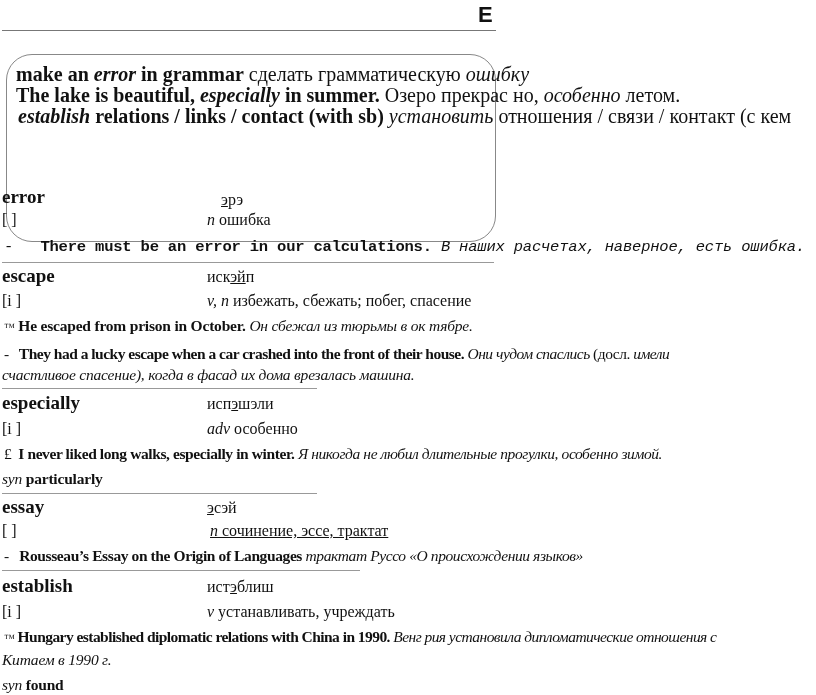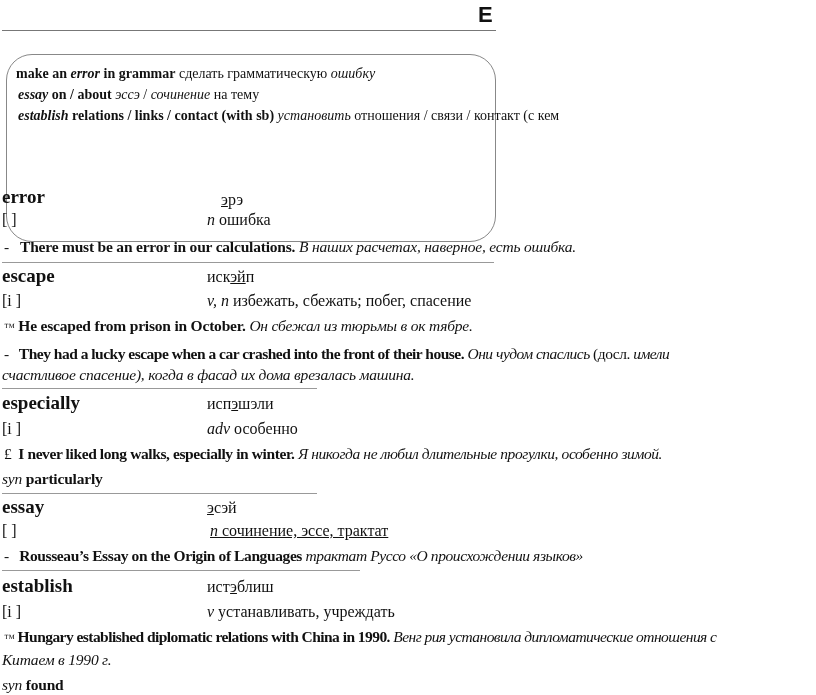--- a/index.html
+++ b/index.html
@@ -2,46 +2,46 @@
 <html><head>
 <meta charset="utf-8">
 <style>
   html, body { margin:0; padding:0; background:#fff; }
   body { width:816px; height:695px; position:relative; overflow:hidden; color:#111;
          font-family:"Liberation Serif", serif; }
   .abs { position:absolute; white-space:nowrap; }
   .letter { left:478px; top:2px; font-family:"Liberation Sans", sans-serif; font-weight:bold; font-size:22px; }
   .topline { left:2px; top:30px; width:494px; height:1px; background:#777; }
   .box { left:6px; top:54px; width:488px; height:186px; border:1px solid #888; border-radius:26px; }
-  .col { font-size:14px; line-height:20px; }
+  .col { font-size:20px; line-height:20px; }
   b, .b { font-weight:bold; }
   i, .i { font-style:italic; }
   .hw { font-weight:bold; font-size:19px; }
-  .cond { font-family:Liberation Serif, serif; }
+  .cond { font-family:Liberation Mono, monospace; }
   .ex { font-size:15.5px; letter-spacing:-0.2px; }
   .ex .en { font-weight:bold; }
   .ex .ru { font-style:italic; }
   .rule { height:1px; background:#999; }
   .pron { font-size:16px; }
   .u { text-decoration:underline; }
 </style>
 </head>
 <body>
 
 <div class="abs letter">E</div>
 <div class="abs topline"></div>
 
 <div class="abs box"></div>
 
 <div class="abs col" style="left:16px; top:64px;">
   <div style="height:21px;">
     <span class="b">make an </span><span class="b i">error</span><span class="b"> in grammar</span><span> сделать грамматическую </span><span class="i">ошибку</span>
   </div>
-  <div style="height:21px; padding-left:2px;">
-    <span class="b i">essay</span><span class="b"> on / about</span><span class="i"> эссэ</span><span> / </span><span class="i">сочинение</span><span> на тему</span>
+  <div style="height:21px;">
+    <span class="b">The lake is beautiful, </span><span class="b i">especially</span><span class="b"> in summer.</span><span> Озеро прекрас но, </span><span class="i">особенно</span><span> летом.</span>
   </div>
   <div style="height:21px; padding-left:2px;">
     <span class="b i">establish</span><span class="b"> relations / links / contact (with sb)</span><span class="i"> установить</span><span> отношения / связи / контакт (с кем</span>
   </div>
 </div>
 
 <div class="abs hw" style="left:2px; top:186px;">error</div>
 <div class="abs pron" style="left:221px; top:191px;"><span class="u">э</span><span>рэ</span></div>
 <div class="abs pron" style="left:2px; top:211px;">[   ]</div>
 <div class="abs pron" style="left:207px; top:211px;text-align:center;"><span class="i">n</span><span> ошибка</span></div>

